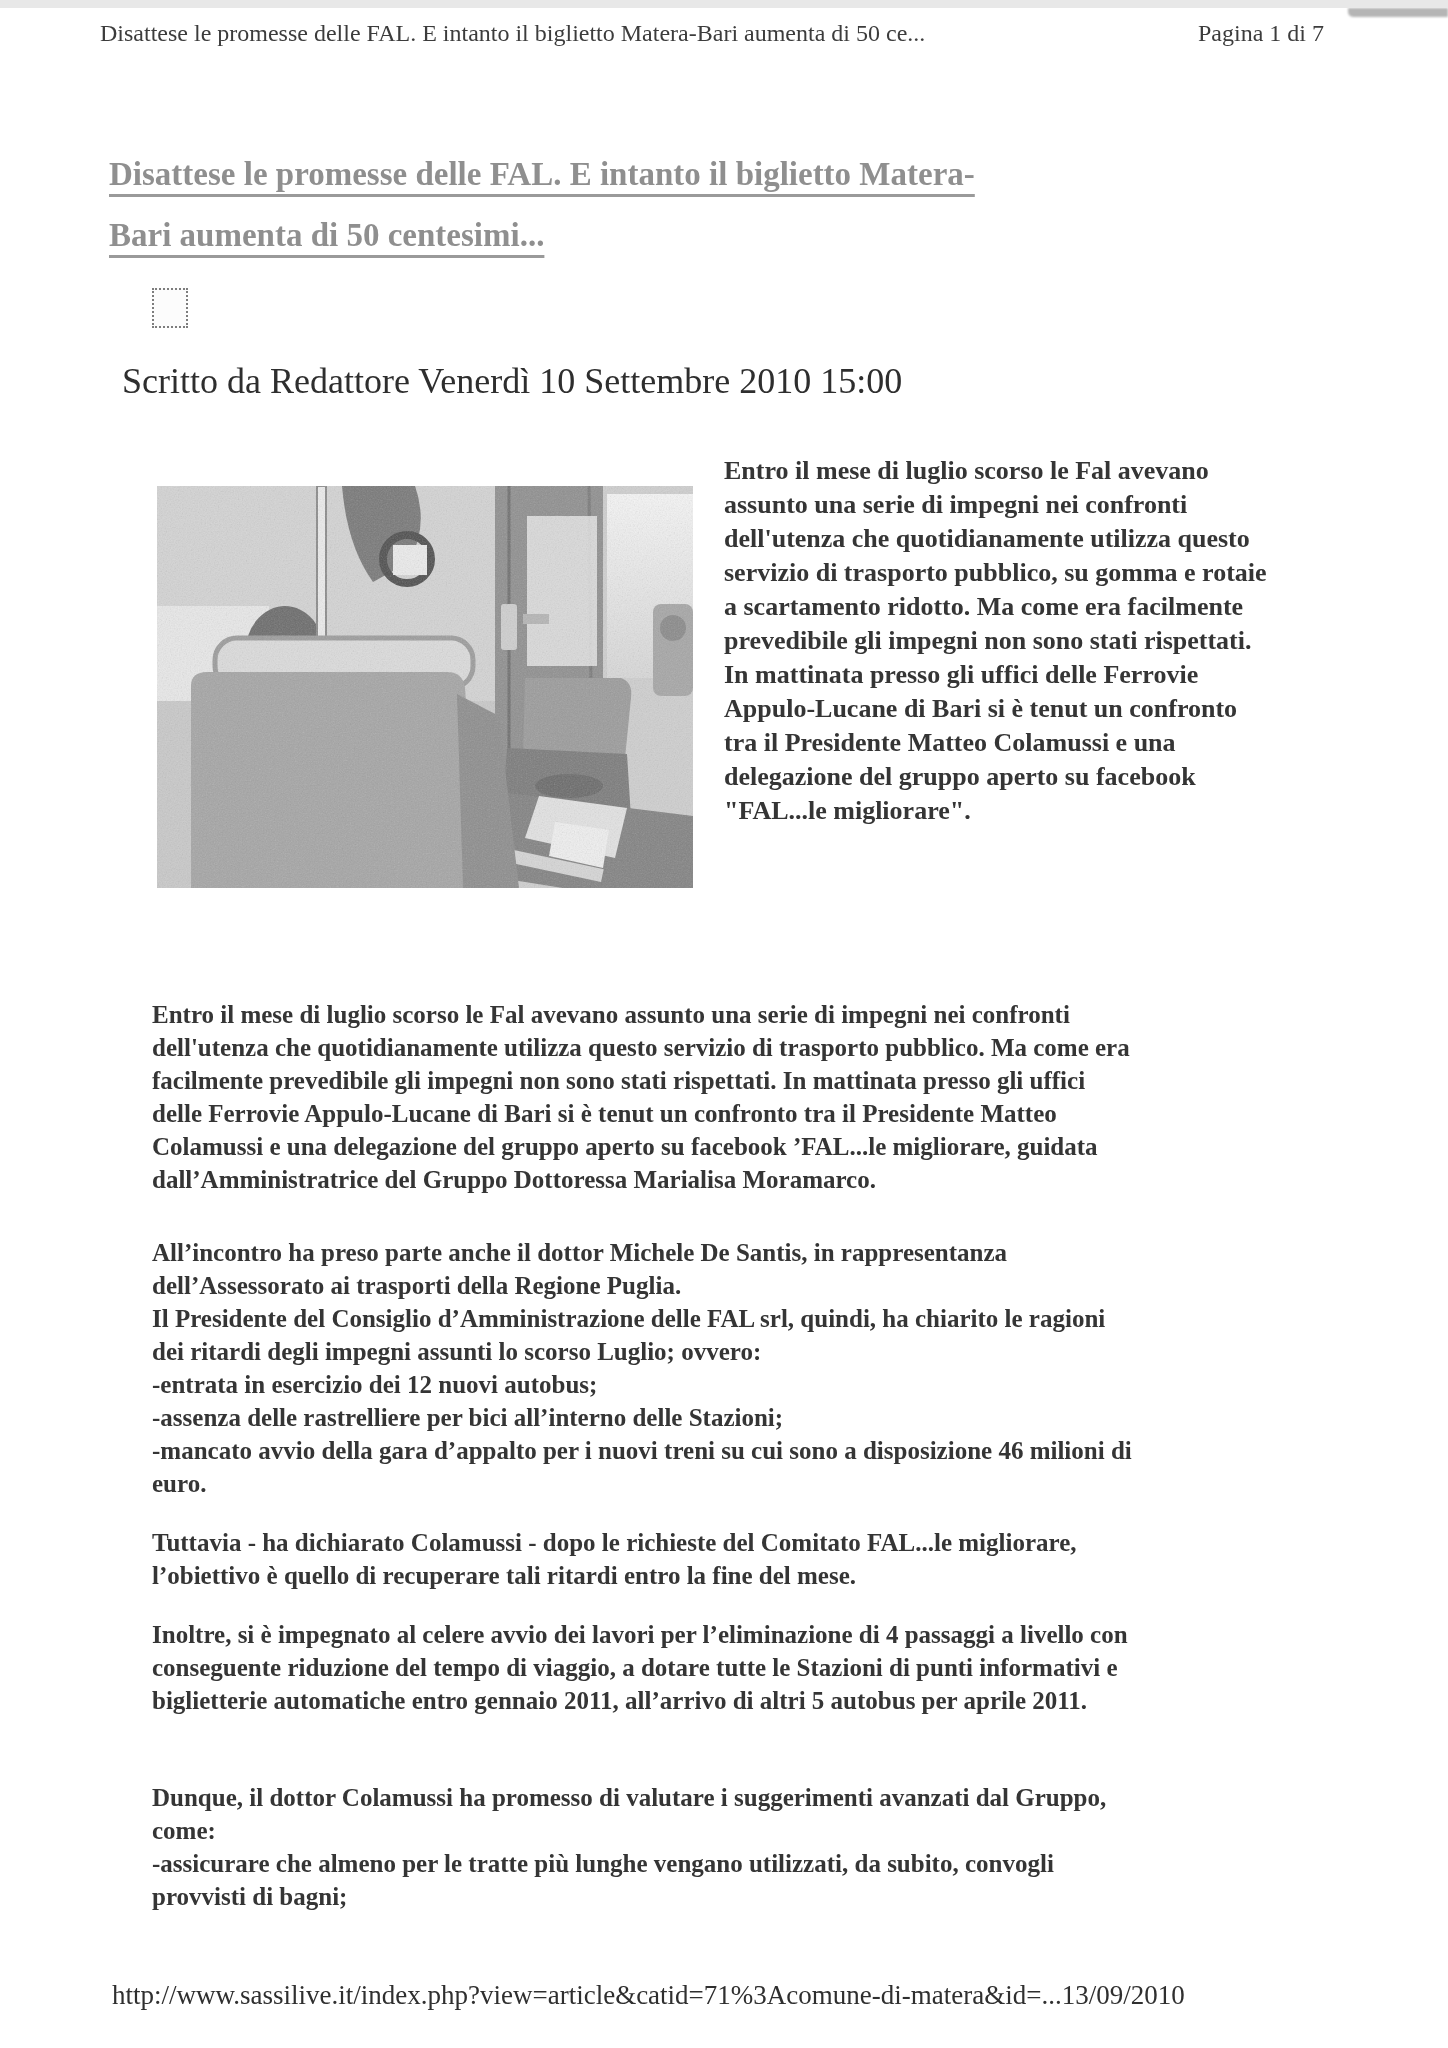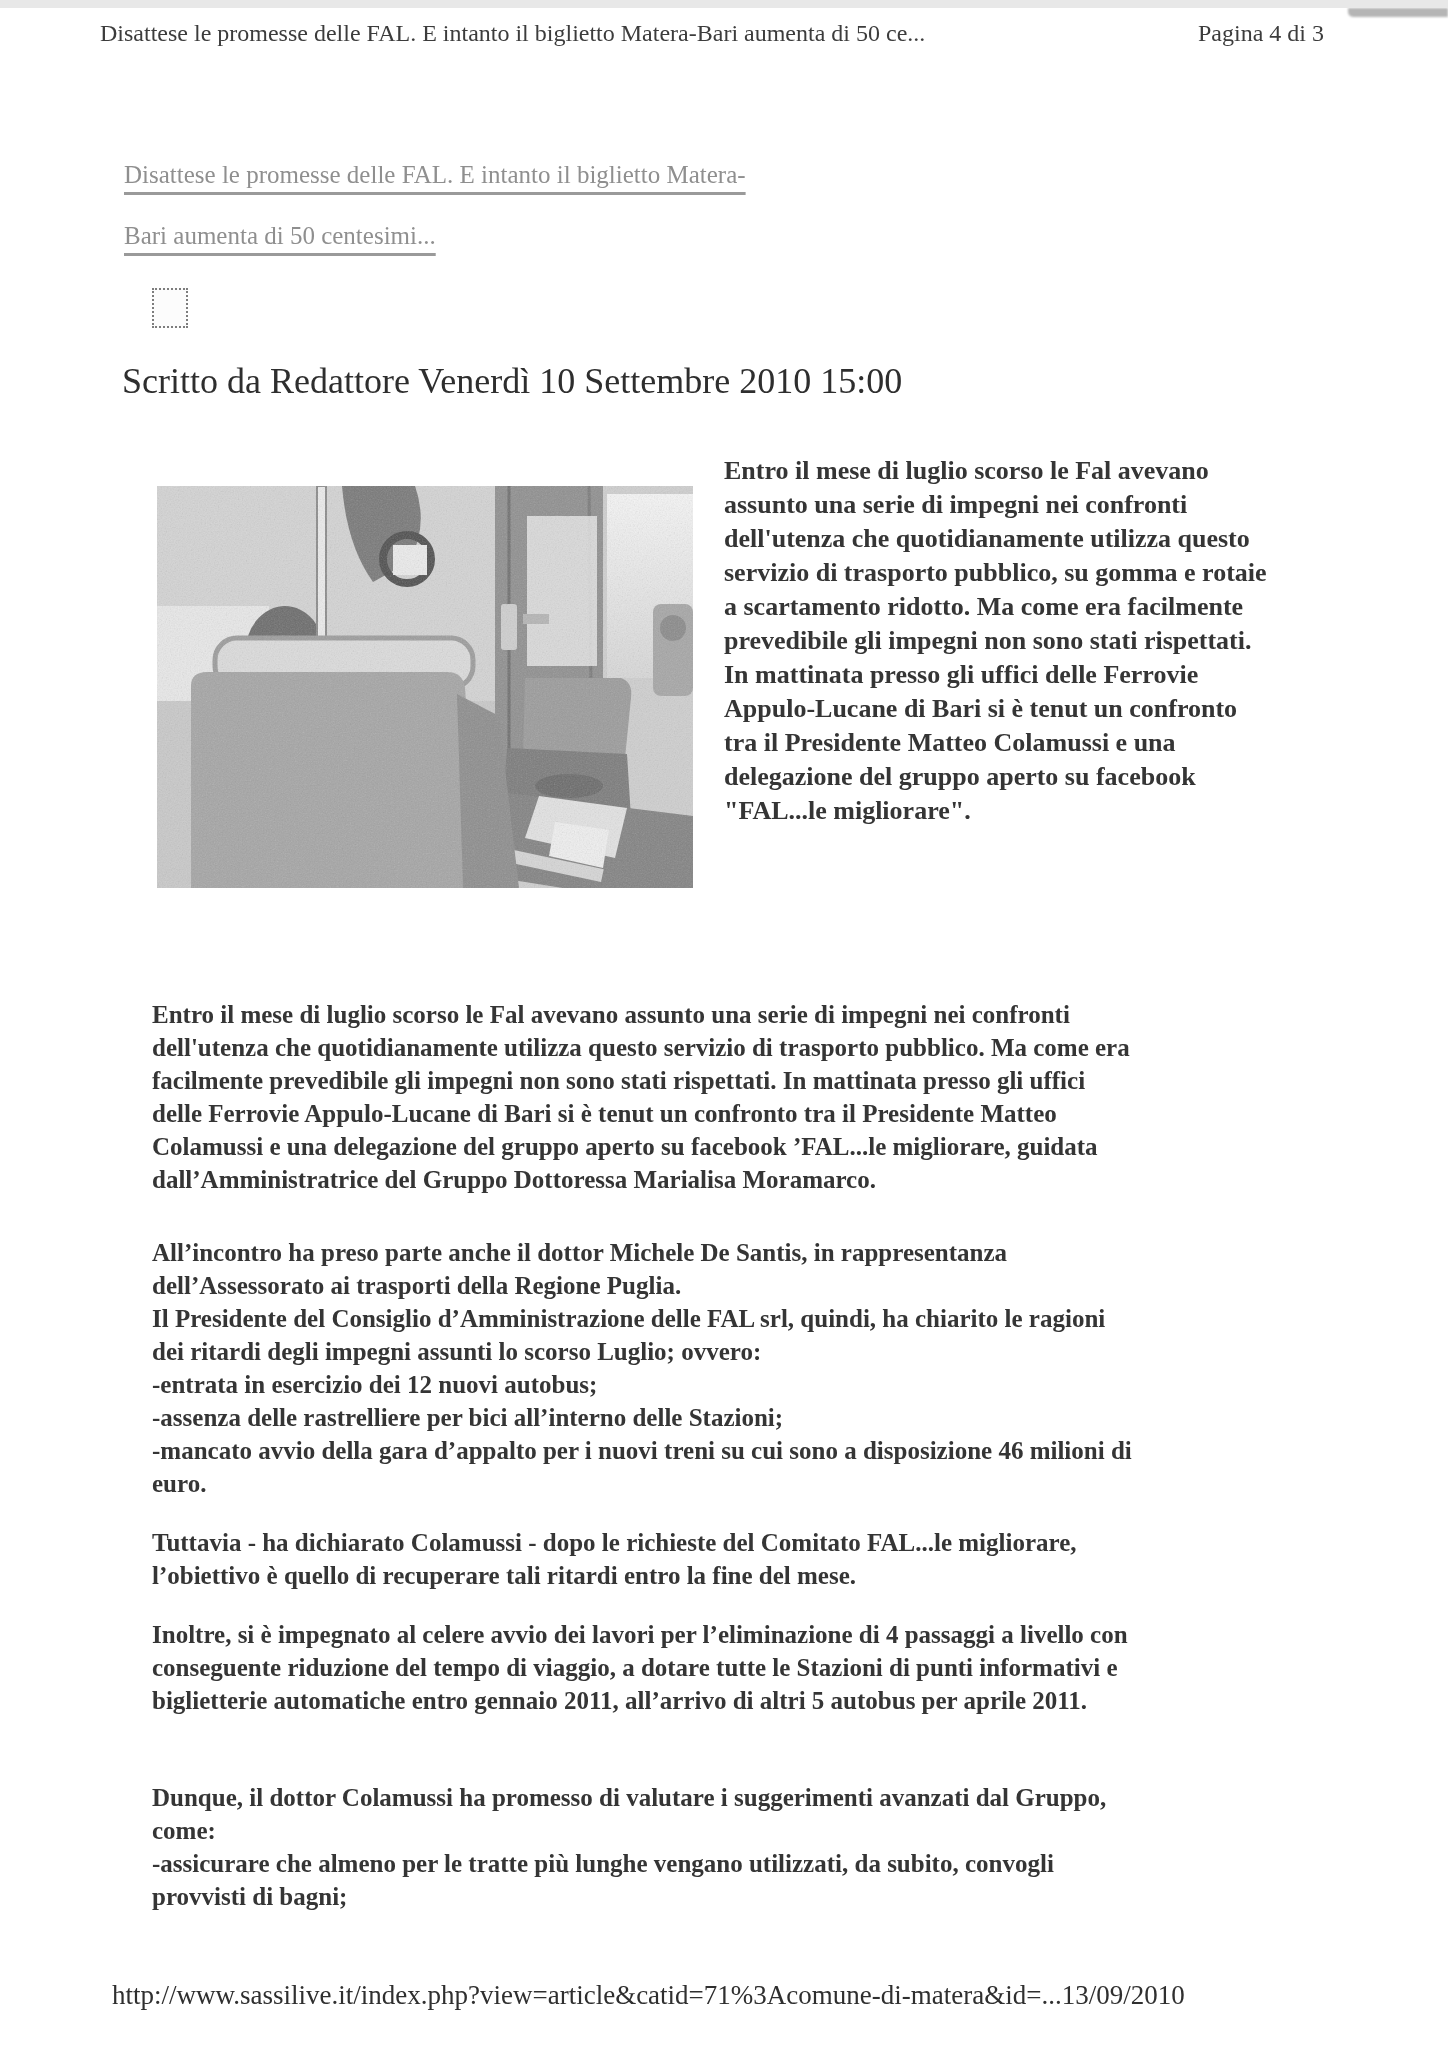--- a/index.html
+++ b/index.html
@@ -18,22 +18,22 @@
     background:#b5b5b5;
     border-bottom-left-radius:5px;
     filter:blur(1px);
   }
   .running-header {
     position:absolute; left:100px; top:12px; width:1224px;
     display:flex; justify-content:space-between; align-items:flex-start;
     font-size:24px; color:#3c3c3c;
   }
   .article-title {
-    position:absolute; left:124px; top:136px; width:1260px;
-    font-size:25px; font-weight:normal; line-height:61px;
+    position:absolute; left:109px; top:136px; width:1260px;
+    font-size:33px; font-weight:bold; line-height:61px;
     color:#8f8f8f;
     text-decoration:underline;
     text-decoration-thickness:3px;
     text-underline-offset:9px;
     text-decoration-color:#9a9a9a;
     white-space:pre-line;
     margin:0;
   }
   .broken-img {
     position:absolute; left:152px; top:280px;
@@ -76,21 +76,21 @@
 </style>
 </head>
 <body>
 
 <div class="page">
 
   <div class="scan-corner"></div>
 
   <div class="running-header">
     <span>Disattese le promesse delle FAL. E intanto il biglietto Matera-Bari aumenta di 50 ce...</span>
-    <span>Pagina 4 di 3</span>
+    <span>Pagina 1 di 7</span>
   </div>
 
   <h1 class="article-title">Disattese le promesse delle FAL. E intanto il biglietto Matera-
 Bari aumenta di 50 centesimi...</h1>
 
   <div class="broken-img"></div>
 
   <div class="byline">Scritto da Redattore Venerdì 10 Settembre 2010 15:00</div>
 
   <figure class="photo" role="img" aria-label="Foto in bianco e nero dell'interno di un treno delle Ferrovie Appulo-Lucane: sedili grigi, un passeggero, porta centrale e finestrini luminosi">

